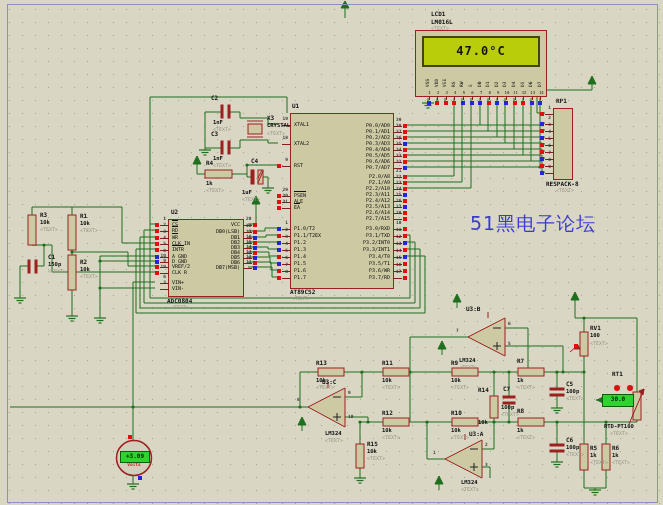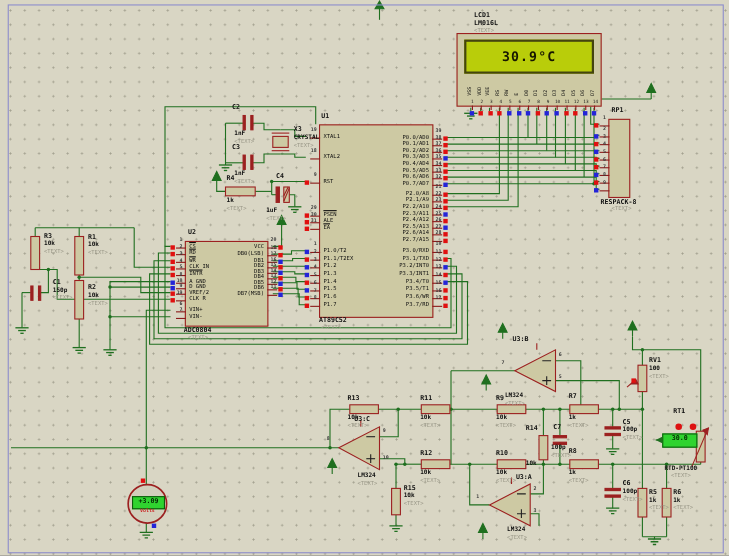--- a/index.html
+++ b/index.html
@@ -375,21 +375,21 @@
 
       <circle cx="617" cy="388" r="3" fill="#dd1111" stroke="none"></circle>
       <circle cx="630" cy="388" r="3" fill="#dd1111" stroke="none"></circle>
     </g>
   </svg>
 
   <div class="sheet"></div>
 
   <div id="lcd-body">
     <div id="lcd-screen">
-      <div id="lcd-text">30.9°C</div>
+      <div id="lcd-text">47.0°C</div>
     </div>
     <div id="lcd-pins" style="position:absolute;left:0;top:0;width:100%;height:100%;">
         <div style="position: absolute; left: 12.5px; bottom: -4px; width: 1px; height: 4px; background: rgb(139, 26, 26);"></div>
         <div class="vlab" style="left: 10px; bottom: 9px; height: 20px; width: 7px;">VSS</div>
         <div class="pnum2" style="left: 9px; bottom: 1px; width: 9px;">1</div>
         <div class="sq" style="left: 10.5px; bottom: -9px; background: rgb(36, 36, 216);"></div>
         <div style="position: absolute; left: 21.1px; bottom: -4px; width: 1px; height: 4px; background: rgb(139, 26, 26);"></div>
         <div class="vlab" style="left: 18.6px; bottom: 9px; height: 20px; width: 7px;">VDD</div>
         <div class="pnum2" style="left: 17.6px; bottom: 1px; width: 9px;">2</div>
         <div class="sq" style="left: 19.1px; bottom: -9px; background: rgb(224, 16, 16);"></div>
@@ -817,13 +817,14 @@
   <div class="lbl" style="left:612px;top:371px;">RT1</div>
   <div class="disp" style="left:602px;top:394px;width:30px;height:11px;">30.0</div>
   <div class="val" style="left:604px;top:424px;">RTD-PT100</div>
   <div class="ph" style="left:610px;top:431px;">&lt;TEXT&gt;</div>
 
   <div class="disp" style="left:120px;top:451px;width:28px;height:10px;">+3.09</div>
   <div class="unit" style="left:123px;top:463px;width:22px;">Volts</div>
   <div class="sq" style="left:128px;top:435px;background:#e01010;"></div>
   <div class="sq" style="left:138px;top:476px;background:#2424d8;"></div>
 
+  <div id="watermark">51黑电子论坛</div>
 </div>
 
 </body></html>

